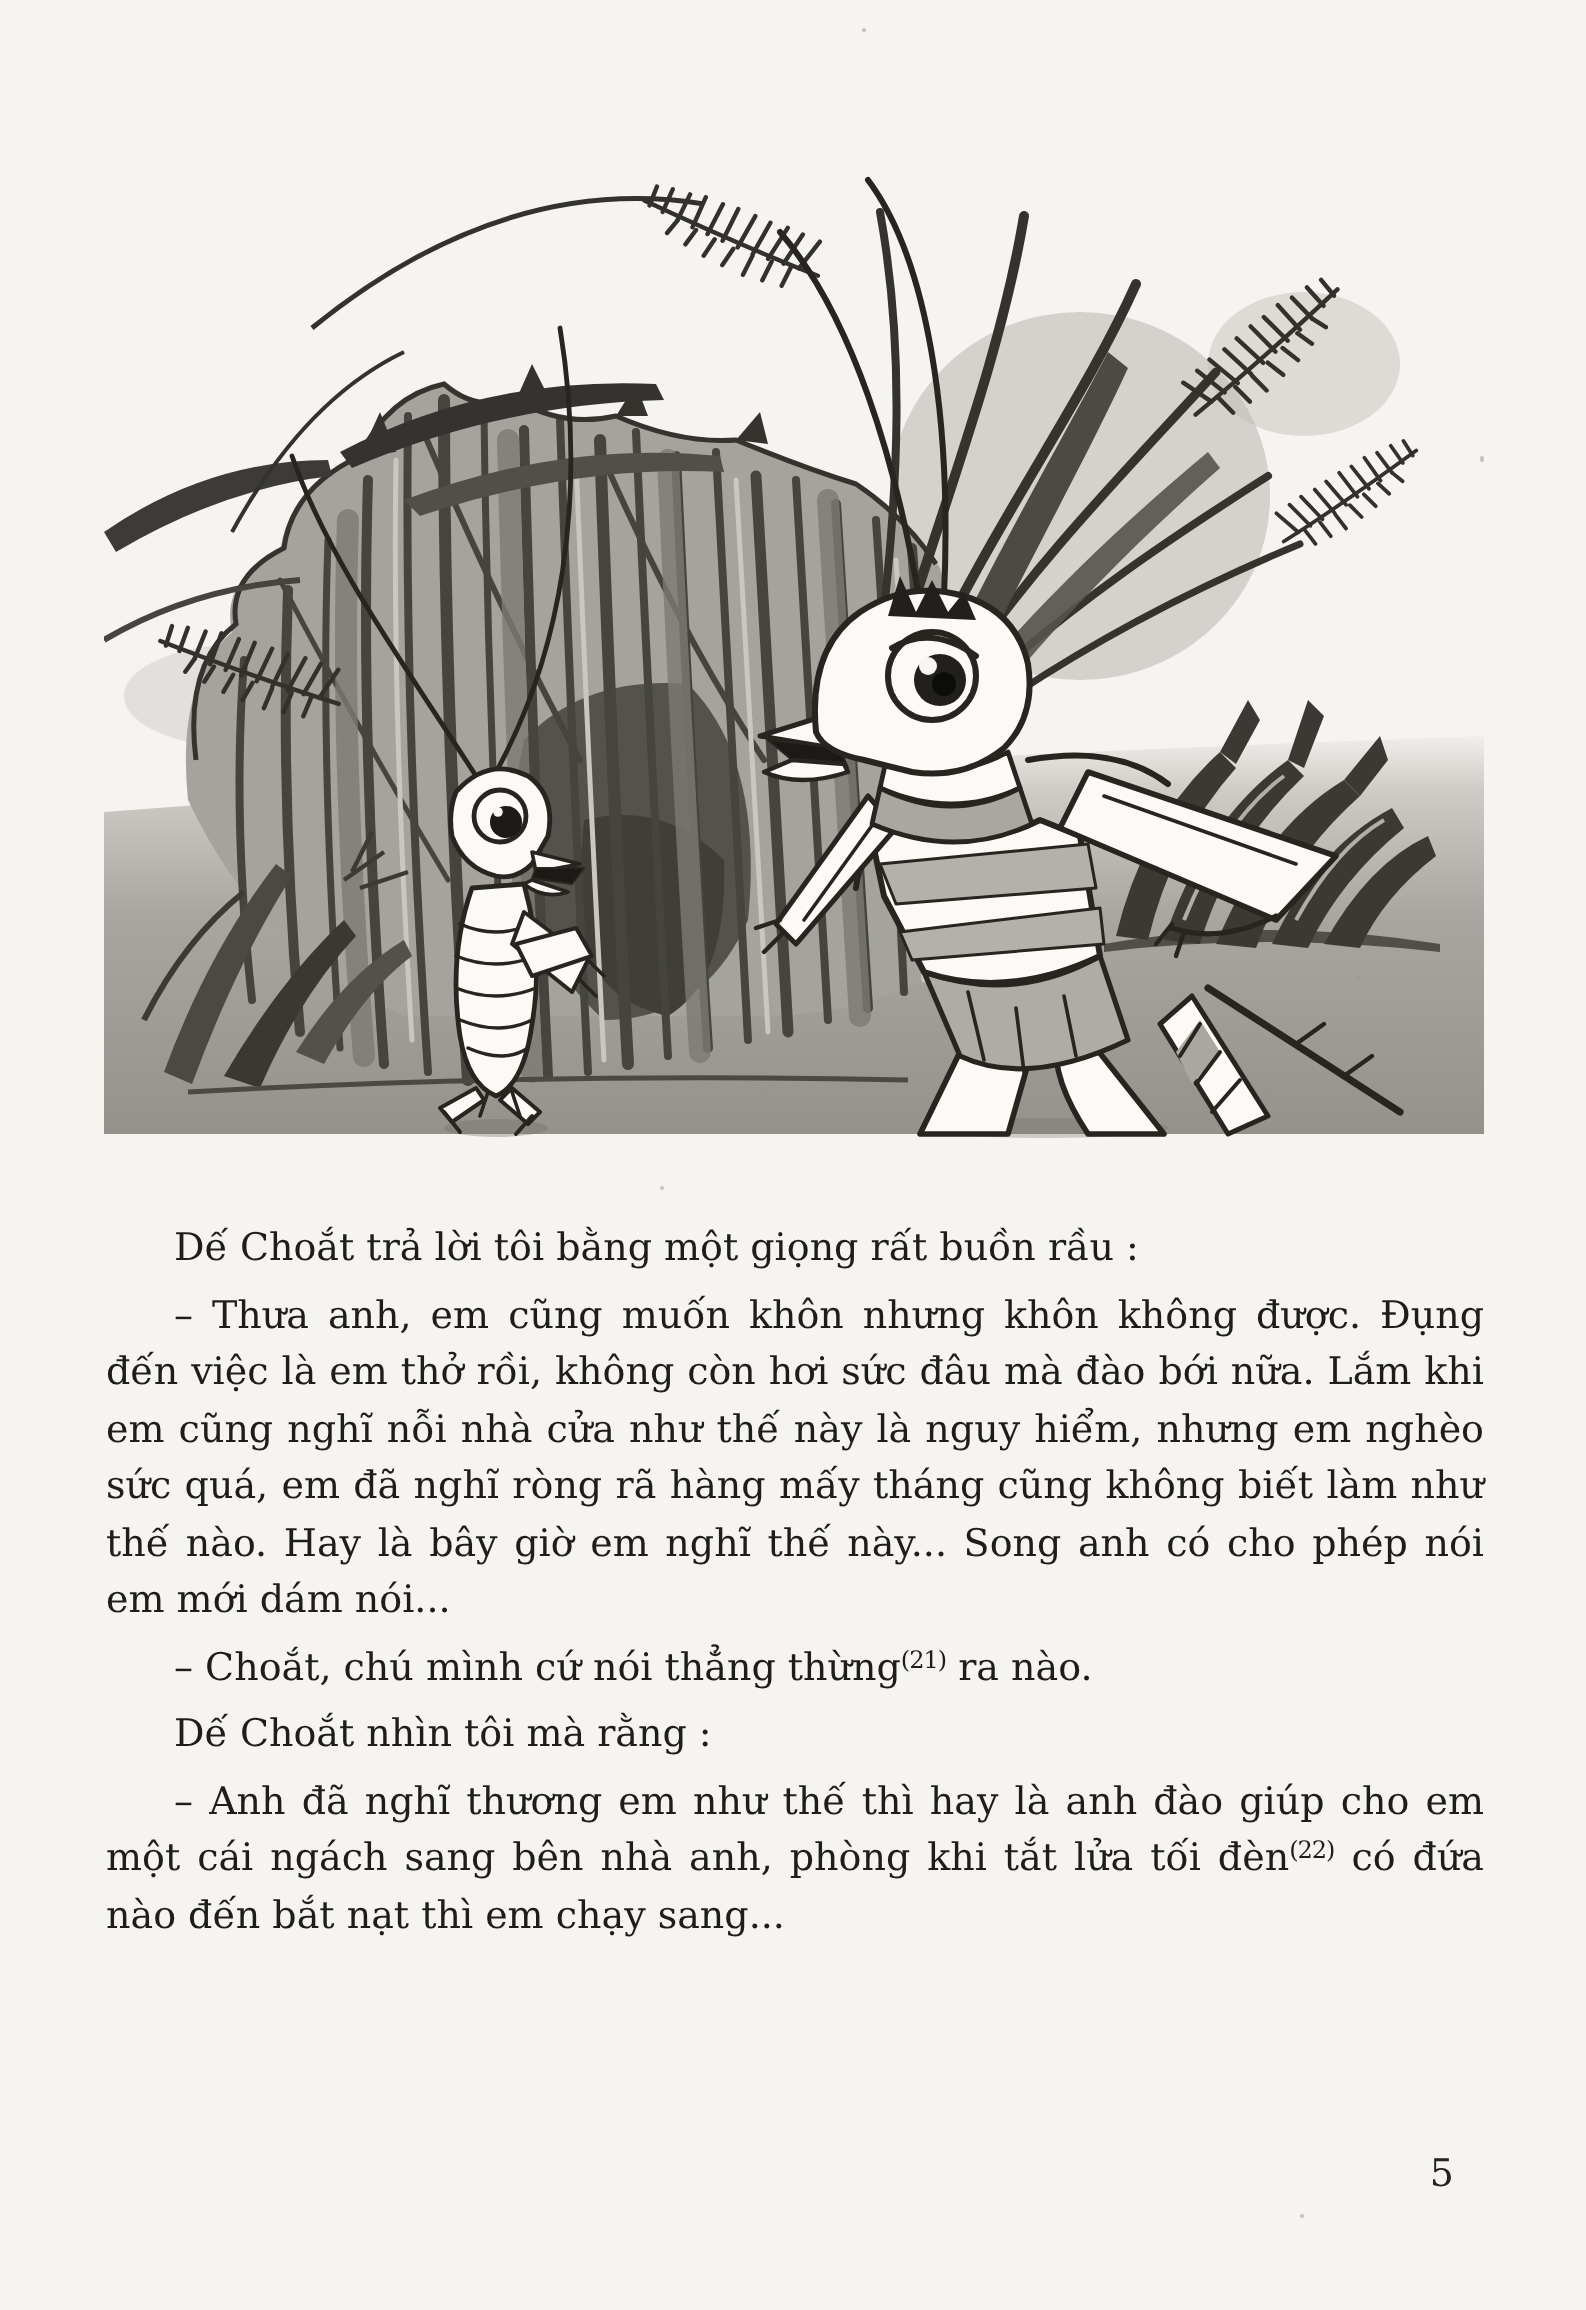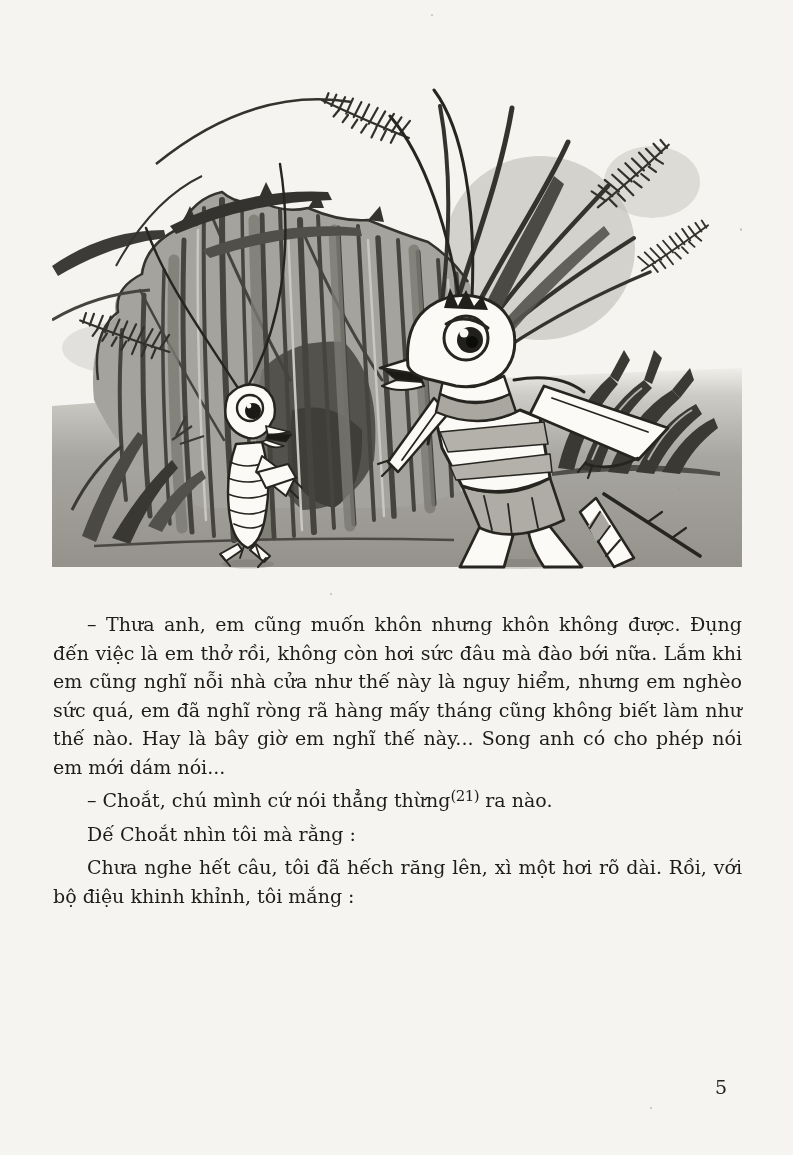--- a/index.html
+++ b/index.html
@@ -16,21 +16,21 @@
     position:absolute;left:52px;top:80px;width:690px;height:492px;
   }
   .illustration svg{display:block;width:100%;height:100%;}
   .text-block{
     position:absolute;left:53px;top:610px;width:689px;
     font-size:19px;line-height:28.5px;
     text-align:justify;text-justify:inter-word;
   }
   .text-block p{margin:0 0 5px 0;text-indent:34px;}
   .text-block sup{
-    font-size:15px;line-height:0;vertical-align:6px;letter-spacing:-0.5px;
+    font-size:12px;line-height:0;vertical-align:6px;letter-spacing:-0.5px;
   }
   .page-number{
     position:absolute;top:1076px;right:66px;
     font-size:19px;color:#23221f;
   }
   
   .speck{position:absolute;background:#9a9890;border-radius:50%;opacity:.55;}
 </style>
 </head>
 <body>
@@ -236,24 +236,25 @@
       <circle cx="414" cy="258" r="22" fill="#fbfaf6" stroke-width="3"></circle>
       <path d="M394,244 Q414,232 436,248" fill="none" stroke-width="3"></path>
       <circle cx="418" cy="260" r="13" fill="#21201c" stroke="none"></circle>
       <circle cx="420" cy="262" r="6" fill="#0c0c0a" stroke="none"></circle>
       <circle cx="412" cy="253" r="4.5" fill="#f7f6f2" stroke="none"></circle>
     </g>
   </svg>
   </div>
 
   <div class="text-block">
+      <p><span>Dế Choắt trả lời tôi bằng một giọng rất buồn rầu&nbsp;:</span></p>
       <p><span>– Thưa anh, em cũng muốn khôn nhưng khôn không được. Đụng đến việc là em thở rồi, không còn hơi sức đâu mà đào bới nữa. Lắm khi em cũng nghĩ nỗi nhà cửa như thế này là nguy hiểm, nhưng em nghèo sức quá, em đã nghĩ ròng rã hàng mấy tháng cũng không biết làm như thế nào. Hay là bây giờ em nghĩ thế này... Song anh có cho phép nói em mới dám nói...</span></p>
       <p><span>– Choắt, chú mình cứ nói thẳng thừng</span><sup>(21)</sup><span> ra nào.</span></p>
       <p><span>Dế Choắt nhìn tôi mà rằng&nbsp;:</span></p>
-      <p><span>Chưa nghe hết câu, tôi đã hếch răng lên, xì một hơi rõ dài. Rồi, với bộ điệu khinh khỉnh, tôi mắng&nbsp;:</span></p>
+      <p><span>– Anh đã nghĩ thương em như thế thì hay là anh đào giúp cho em một cái ngách sang bên nhà anh, phòng khi tắt lửa tối đèn</span><sup>(22)</sup><span> có đứa nào đến bắt nạt thì em chạy sang...</span></p>
     </div>
 
   <div class="page-number">5</div>
 
   <div class="speck" style="left:431px;top:14px;width:2px;height:2px;"></div>
   <div class="speck" style="left:740px;top:228px;width:2px;height:3px;"></div>
   <div class="speck" style="left:678px;top:488px;width:2px;height:2px;"></div>
   <div class="speck" style="left:330px;top:593px;width:2px;height:2px;"></div>
   <div class="speck" style="left:650px;top:1107px;width:2px;height:2px;"></div>
 </div>

